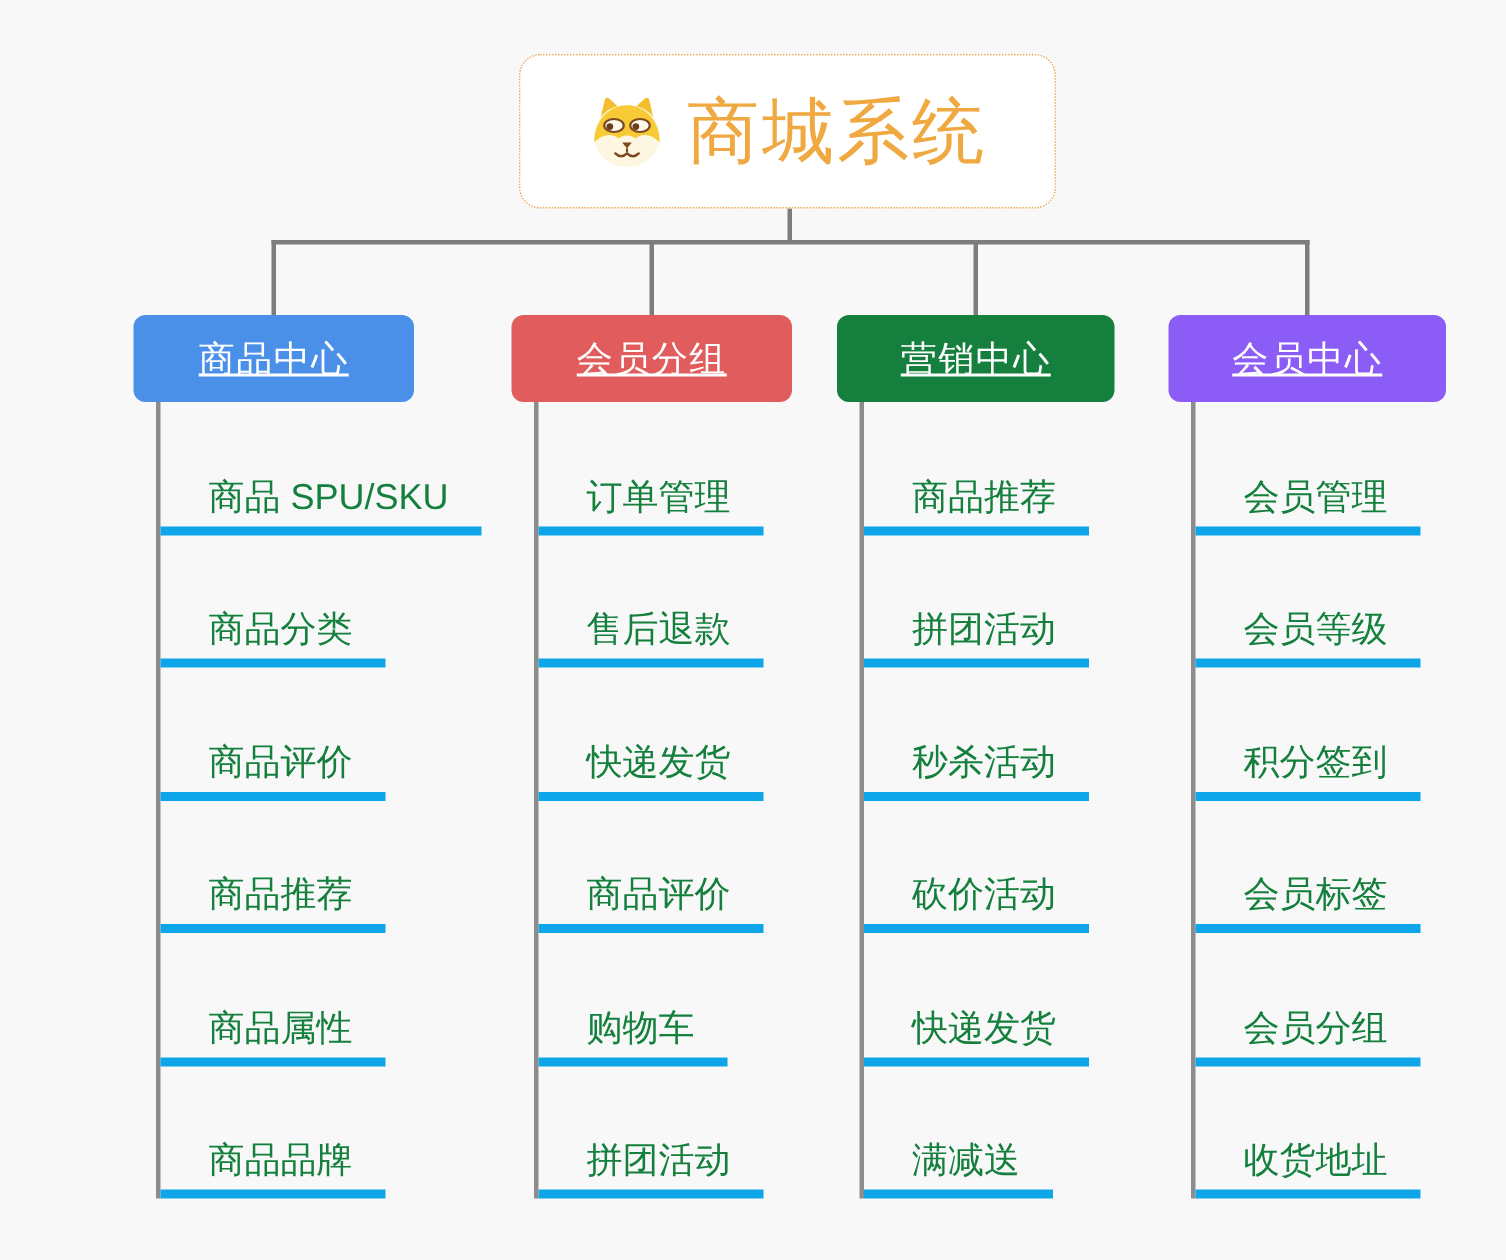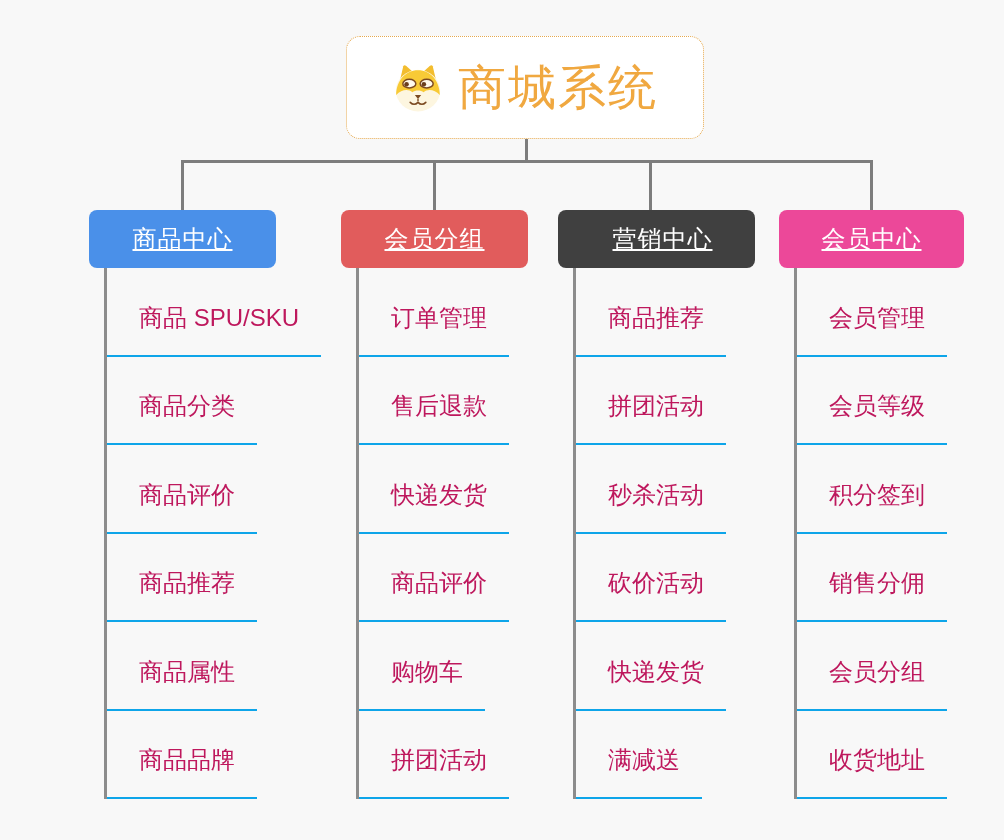--- a/index.html
+++ b/index.html
@@ -47,23 +47,23 @@
     border-left:3px solid #8c8c8c;
     width:max-content;
   }
   .leaf{
     height:88.5px;
     display:flex;align-items:flex-end;
     cursor:pointer;
   }
   .leaf-label{
     display:block;width:max-content;white-space:nowrap;
-    font-size:24px;color:#be185d;line-height:1.2;
-    padding:0 22px 22px 32px;
-    border-bottom:2px solid #0ea5e9;
+    font-size:24px;color:#15803d;line-height:1.2;
+    padding:0 22px 4px 32px;
+    border-bottom:6px solid #0ea5e9;
   }
   .b1{left:57px;} .b2{left:309px;} .b3{left:526px;} .b4{left:747px;}
 </style>
 </head>
 <body>
 
 <div class="canvas">
 
   <div class="line stem"></div>
   <div class="line bus"></div>
@@ -137,21 +137,21 @@
       <div class="leaf">
           <span class="leaf-label">购物车</span>
         </div>
       <div class="leaf">
           <span class="leaf-label">拼团活动</span>
         </div>
     </div>
   </div>
 
   <div class="branch b3">
-    <div class="branch-header" style="background: #404040; padding-left: 12px;">
+    <div class="branch-header" style="background: #15803d;">
       <span>营销中心</span>
     </div>
     <div class="branch-children">
       <div class="leaf">
           <span class="leaf-label">商品推荐</span>
         </div>
       <div class="leaf">
           <span class="leaf-label">拼团活动</span>
         </div>
       <div class="leaf">
@@ -163,35 +163,35 @@
       <div class="leaf">
           <span class="leaf-label">快递发货</span>
         </div>
       <div class="leaf">
           <span class="leaf-label">满减送</span>
         </div>
     </div>
   </div>
 
   <div class="branch b4">
-    <div class="branch-header" style="background: #ec4899;">
+    <div class="branch-header" style="background: #8b5cf6;">
       <span>会员中心</span>
     </div>
     <div class="branch-children">
       <div class="leaf">
           <span class="leaf-label">会员管理</span>
         </div>
       <div class="leaf">
           <span class="leaf-label">会员等级</span>
         </div>
       <div class="leaf">
           <span class="leaf-label">积分签到</span>
         </div>
       <div class="leaf">
-          <span class="leaf-label">销售分佣</span>
+          <span class="leaf-label">会员标签</span>
         </div>
       <div class="leaf">
           <span class="leaf-label">会员分组</span>
         </div>
       <div class="leaf">
           <span class="leaf-label">收货地址</span>
         </div>
     </div>
   </div>
 

